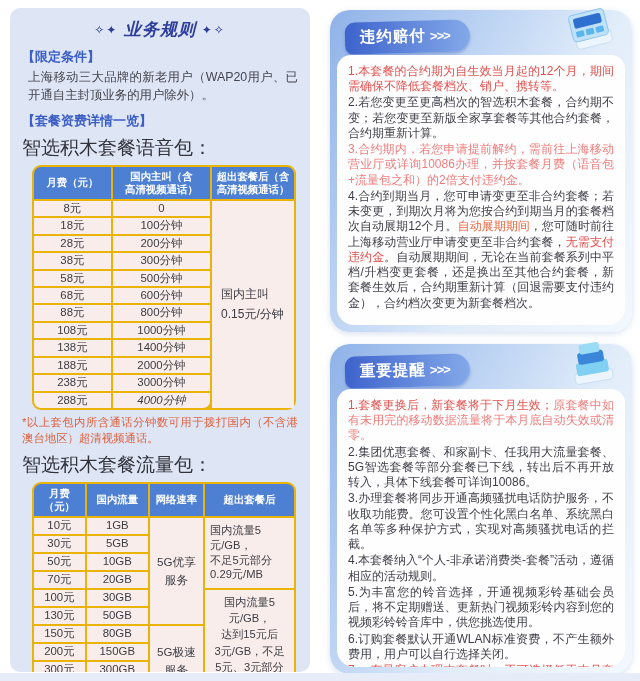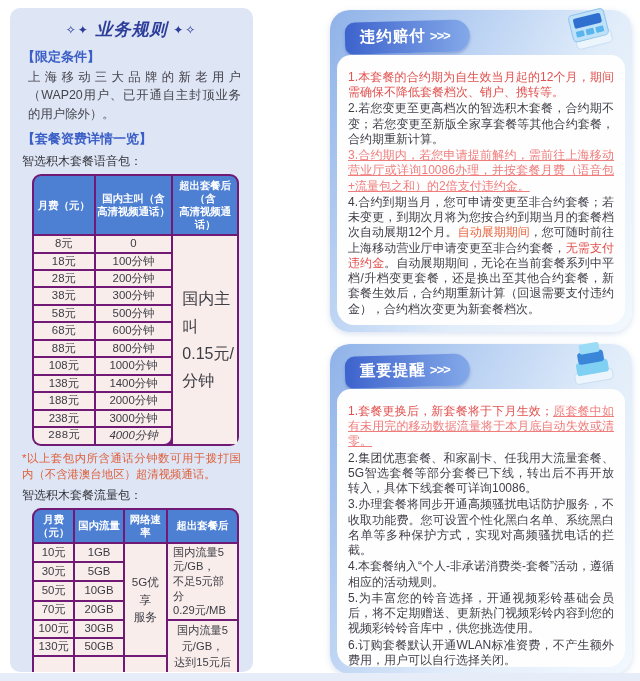--- a/index.html
+++ b/index.html
@@ -5,60 +5,60 @@
   html,body{margin:0;padding:0;}
   body{
     width:640px;height:681px;position:relative;overflow:hidden;
     background:#ffffff;
     font-family:"Liberation Sans","DejaVu Sans",sans-serif;
   }
   .bottom-strip{position:absolute;left:0;right:0;bottom:0;height:8px;background:#e7edf8;}
 
   
   .panel{
-    position:absolute;left:10px;top:8px;width:243px;height:664px;
+    position:absolute;left:10px;top:8px;width:300px;height:664px;
     background:#dee5f5;border-radius:10px;box-sizing:border-box;
     padding:8px 12px 6px 12px;overflow:hidden;
   }
   .title{
     margin:2px 0 7px 0;text-align:center;
     font-size:17px;font-weight:bold;font-style:italic;color:#2c3d9a;letter-spacing:1px;
   }
   .title .deco{font-size:12px;font-style:normal;letter-spacing:2px;vertical-align:1px;}
   .sec-head{margin:7px 0 2px 0;font-size:13px;font-weight:bold;color:#3a5ec6;}
   .para{margin:2px 0 4px 6px;font-size:12.4px;line-height:1.48;color:#45454d;text-align:justify;}
-  .pkg-label{margin:5px 0 4px 0;font-size:12px;color:#33333b;font-weight:500;}
+  .pkg-label{margin:5px 0 4px 0;font-size:19px;color:#33333b;font-weight:500;}
 
   .tbl{
     width:calc(100% - 12px);margin:0 2px 0 10px;
     border-collapse:separate;border-spacing:2px;
-    background:#701a75;border-radius:9px;
+    background:#eab308;border-radius:9px;
   }
   .tbl th{
     background:#4d7fd2;color:#ffffff;font-size:10.4px;font-weight:bold;
     padding:3px 1px;line-height:1.25;white-space:pre-line;
   }
   .tbl thead tr th:first-child{border-radius:7px 0 0 0;}
   .tbl thead tr th:last-child{border-radius:0 7px 0 0;}
   .tbl td{
     background:#f8edeb;color:#3c3c44;font-size:11.4px;text-align:center;
     padding:1px 2px;white-space:pre-line;line-height:1.18;
   }
-  .tbl tbody tr:last-child td:first-child{border-radius:0 0 0 7px;font-family:Liberation Mono, monospace;}
+  .tbl tbody tr:last-child td:first-child{border-radius:0 0 0 7px;}
   .tbl tbody tr:last-child td:last-child{border-radius:0 0 7px 0;font-style:italic;}
   .tbl-voice td{height:13px;}
   .tbl-data td{height:14px;}
   .tbl-voice th:nth-child(1){width:30%;}
   .tbl-voice th:nth-child(2){width:38%;}
   .tbl-voice th:nth-child(3){width:32%;}
   .tbl-data th:nth-child(1){width:20%;}
   .tbl-data th:nth-child(2){width:24%;margin-left:26px;}
   .tbl-data th:nth-child(3){width:21%;}
   .tbl-data th:nth-child(4){width:35%;}
-  td.merged-call{text-align:left;padding-left:9px;line-height:1.7;font-size:16px;}
+  td.merged-call{text-align:left;padding-left:9px;line-height:1.7;font-size:12px;}
   td.over-a{text-align:left;padding-left:5px;line-height:1.3;font-size:11.2px;}
   td.over-b{text-align:center;line-height:1.45;font-size:11.2px;}
   td.speed{font-size:11.6px;line-height:1.5;}
   .footnote{margin:4px 0 3px 0;font-size:11.4px;line-height:1.42;color:#df5f3b;text-align:justify;}
 
   
   .card{
     position:absolute;left:330px;width:302px;border-radius:20px;
     background:linear-gradient(118deg,#8fb2e8 0%,#bcd3f3 34%,#e2edfa 62%,#f2f8fe 100%);
     box-shadow:0 2px 6px rgba(120,150,200,.28);
@@ -71,27 +71,27 @@
     color:#fff;font-size:15.5px;font-weight:bold;
     padding:5px 20px 6px 15px;border-radius:10px 16px 16px 8px;
     transform:rotate(-1.5deg);letter-spacing:1px;
     box-shadow:0 2px 3px rgba(60,90,170,.35);
   }
   .badge .arrows{font-size:13px;letter-spacing:-1px;margin-left:4px;}
   .icon3d{position:absolute;top:-5px;right:12px;width:56px;height:52px;}
   .card-inner{
     position:absolute;left:7px;right:7px;top:45px;bottom:7px;
     background:#fffefe;border-radius:14px 14px 17px 17px;
-    padding:15px 11px 6px 11px;box-sizing:border-box;overflow:hidden;
+    padding:9px 11px 6px 11px;box-sizing:border-box;overflow:hidden;
   }
   .card-inner p{
     margin:0 0 1px 0;font-size:12px;line-height:1.27;color:#3e3e48;text-align:justify;
   }
   .card-inner .rd{color:#e0514f;}
-  .card-inner .pk{color:#ee7d7c;text-decoration:underline;}
+  .card-inner .pk{color:#ee7d7c;}
   .card-inner .or{color:#e8653f;}
 </style>
 </head>
 <body>
 
 <div class="panel">
   <h1 class="title"><span class="deco">✧✦</span> <span>业务规则</span> <span class="deco">✦✧</span></h1>
 
   <div class="sec-head">【限定条件】</div>
   <p class="para">上海移动三大品牌的新老用户（WAP20用户、已开通自主封顶业务的用户除外）。</p>

